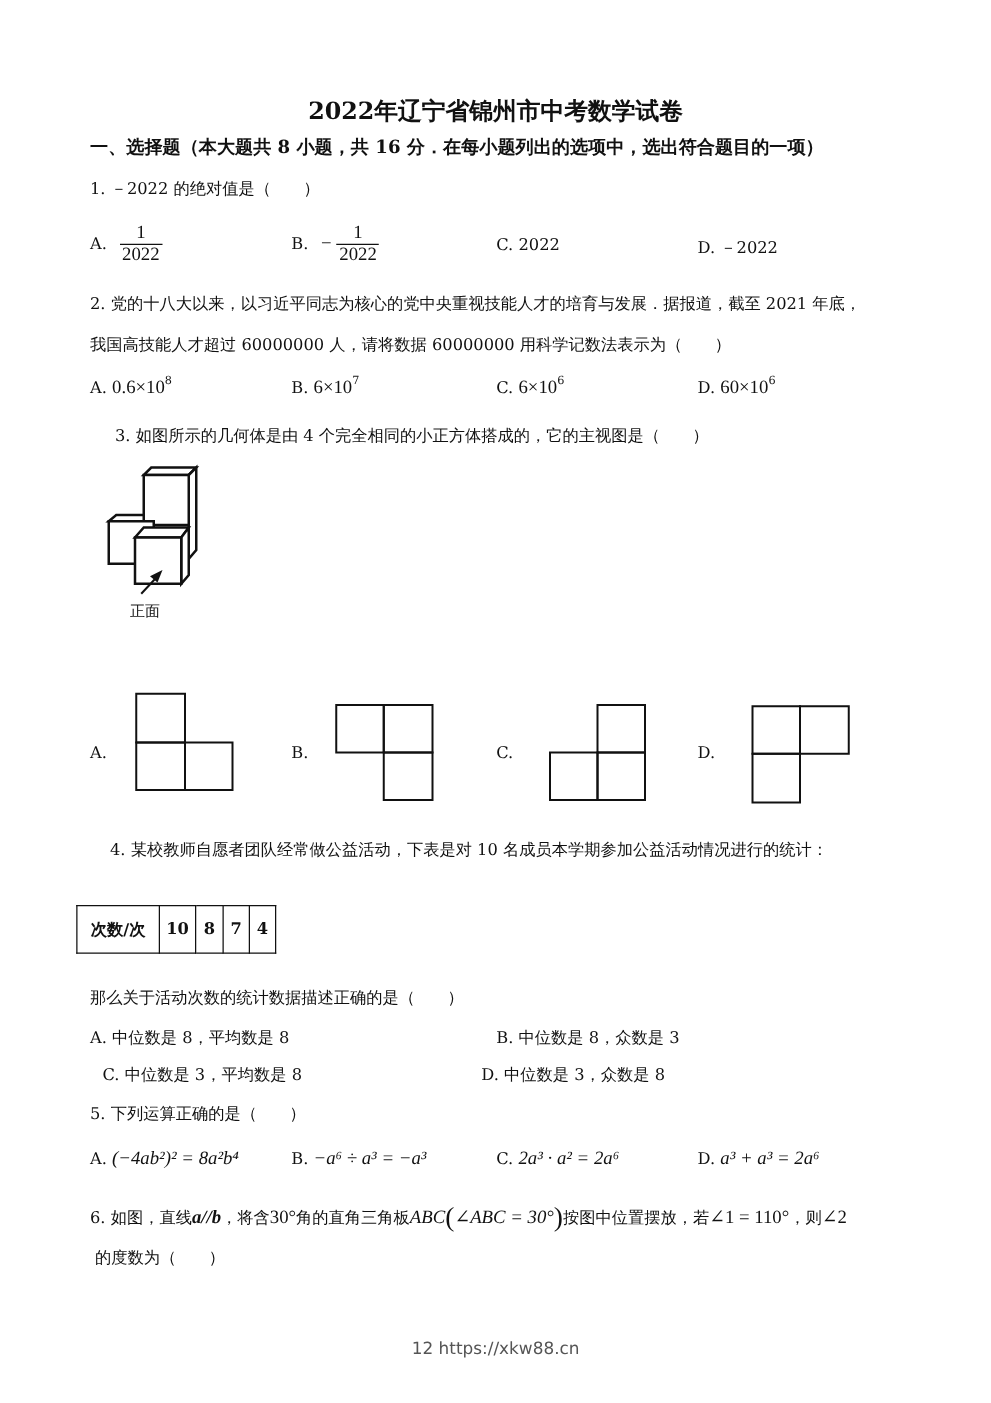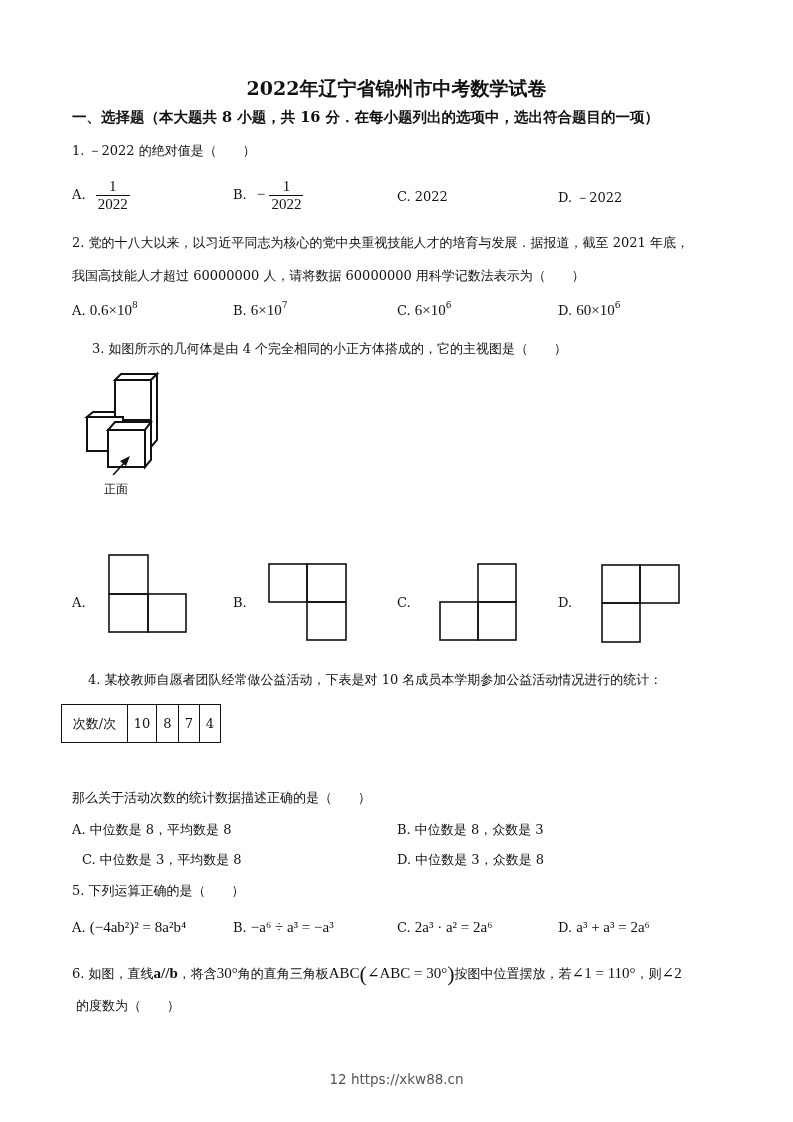--- a/index.html
+++ b/index.html
@@ -3,28 +3,28 @@
 <meta charset="utf-8">
 <style>
   html, body { margin: 0; padding: 0; background: #ffffff; }
   body { width: 793px; height: 1122px; position: relative; overflow: hidden;
          font-family: "DejaVu Serif", "Liberation Serif", serif; color: #111; }
   .abs { position: absolute; white-space: nowrap; }
   .title { font-size: 19px; font-weight: bold; left: 0; width: 793px; text-align: center; top: 76px; }
   .section { font-size: 14.5px; font-weight: bold; left: 72px; top: 108px; }
   .t { font-size: 13px; }
   .m { font-family: "Liberation Serif", "DejaVu Serif", serif; font-size: 15px; }
-  .mi { }
+  .mi { font-style: italic; }
   sup { font-size: 9px; vertical-align: 7px; line-height: 0; }
   .frac { display: inline-flex; flex-direction: column; align-items: center; vertical-align: middle;
           font-family: "Liberation Serif", serif; font-size: 15px; line-height: 17px; }
   .frac .num { padding: 0 2px; }
   .frac .den { border-top: 1px solid #111; padding: 0 2px; }
   .big-paren { font-size: 22px; vertical-align: -3px; font-family: "Liberation Serif", serif; }
-  table.stats { position: absolute; left: 61px; top: 704px; border-collapse: collapse; }
+  table.stats { position: absolute; left: 61px; top: 724px; border-collapse: collapse; font-weight: bold; }
   table.stats td { border: 1.5px solid #111; height: 37px; text-align: center; font-size: 13px; padding: 0; }
   svg { position: absolute; overflow: visible; }
   .footer { left: 0; width: 793px; text-align: center; top: 1071px; font-family: "DejaVu Sans", sans-serif;
             font-size: 13.5px; color: #555; }
 </style>
 </head>
 <body>
 
 <div class="abs title">2022年辽宁省锦州市中考数学试卷</div>
 <div class="abs section">一、选择题（本大题共 8 小题，共 16 分．在每小题列出的选项中，选出符合题目的一项）</div>
@@ -160,21 +160,21 @@
   <span>中位数是 8，平均数是 8</span>
 </div>
 <div class="abs t" style="left:397px;top:821px;">
   <span>B.</span>
   <span>中位数是 8，众数是 3</span>
 </div>
 <div class="abs t" style="left:72px;top:851px;margin-left:10px;">
   <span>C.</span>
   <span>中位数是 3，平均数是 8</span>
 </div>
-<div class="abs t" style="left:397px;top:851px;">
+<div class="abs t" style="left:385px;top:851px;">
   <span>D.</span>
   <span>中位数是 3，众数是 8</span>
 </div>
 
 <div class="abs t" style="left:72px;top:882px;">
   <span>5.</span>
   <span>下列运算正确的是（　　）</span>
 </div>
 <div class="abs t" style="left:72px;top:919px;">
   <span>A.</span>

